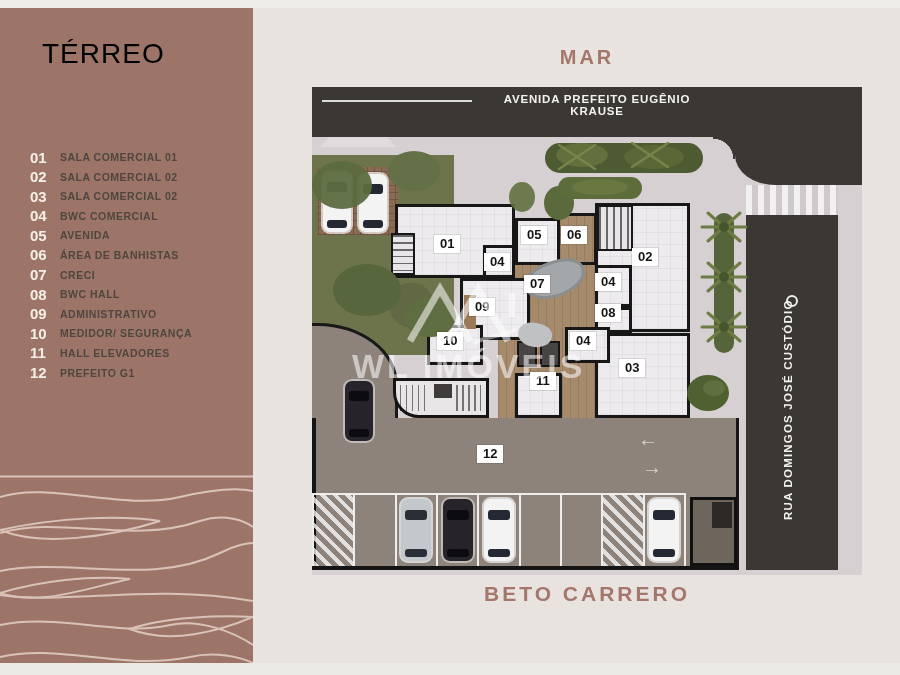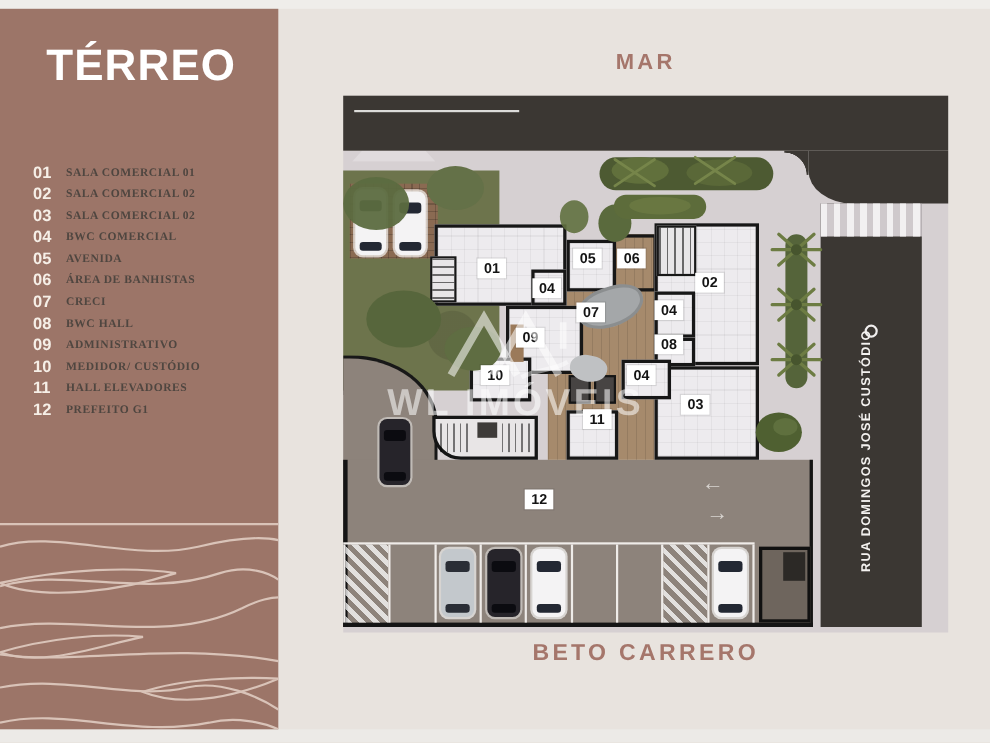--- a/index.html
+++ b/index.html
@@ -8,25 +8,25 @@
     background:#e8e3de;font-family:"Liberation Sans",sans-serif;
     -webkit-font-smoothing:antialiased;
   }
   .abs{position:absolute;}
   
   .top-strip{left:0;top:0;width:900px;height:8px;background:#efedea;}
   .bottom-strip{left:0;top:663px;width:900px;height:12px;background:#eceae7;}
 
   
   .sidebar{left:0;top:8px;width:253px;height:655px;background:#9c7568;}
-  .sidebar-title{left:42px;top:30px;font-size:40px;font-weight:700;color:#ffffff;letter-spacing:1px;}
+  .sidebar-title{left:42px;top:30px;font-size:28px;font-weight:400;color:#000000;letter-spacing:1px;}
   .legend{left:30px;top:142px;width:210px;display:flex;flex-direction:column;gap:5.6px;}
   .legend-row{display:flex;align-items:center;height:14px;}
   .legend-num{width:30px;font-size:15px;font-weight:700;color:#f6efe7;}
-  .legend-label{font-size:10.5px;letter-spacing:.5px;color:#4f4640;font-weight:600;font-family:Liberation Serif, serif;}
+  .legend-label{font-size:10.5px;letter-spacing:.5px;color:#4f4640;font-weight:600;}
   .waves{left:0;top:467px;width:253px;height:188px;}
 
   
   .sea-label{left:312px;top:46px;width:550px;text-align:center;font-size:20px;font-weight:700;
     color:#a5766b;letter-spacing:3px;}
   .bottom-street-label{left:312px;top:582px;width:550px;text-align:center;font-size:21px;font-weight:700;
     color:#a5766b;letter-spacing:3px;}
 
   
   .plan{left:312px;top:85px;width:550px;height:492px;}
@@ -157,21 +157,21 @@
     <div class="legend-row">
         <span class="legend-num">08</span>
         <span class="legend-label">BWC HALL</span>
       </div>
     <div class="legend-row">
         <span class="legend-num">09</span>
         <span class="legend-label">ADMINISTRATIVO</span>
       </div>
     <div class="legend-row">
         <span class="legend-num">10</span>
-        <span class="legend-label">MEDIDOR/ CUSTÓDIO</span>
+        <span class="legend-label">MEDIDOR/ SEGURANÇA</span>
       </div>
     <div class="legend-row">
         <span class="legend-num">11</span>
         <span class="legend-label">HALL ELEVADORES</span>
       </div>
     <div class="legend-row">
         <span class="legend-num">12</span>
         <span class="legend-label">PREFEITO G1</span>
       </div>
   </div>
@@ -202,20 +202,21 @@
   <div class="abs paver-pad"></div>
 
   <div class="abs road-top"></div>
   <div class="abs road-junction"></div>
   <div class="abs road-side"></div>
   <div class="abs fillet-left"></div>
   <div class="abs crosswalk"></div>
   <div class="abs road-dot"></div>
   <div class="abs apron"></div>
   <div class="abs avenue-line"></div>
+  <div class="abs avenue-name">AVENIDA PREFEITO EUGÊNIO KRAUSE</div>
   <div class="abs side-street-name">RUA DOMINGOS JOSÉ CUSTÓDIO</div>
 
   <div class="wood wood-floor" style="left:186px;top:158px;width:102px;height:175px;"></div>
 
   <div class="room" style="left:83px;top:119px;width:120px;height:74px;"></div>
   <div class="room" style="left:171px;top:160px;width:32px;height:33px;"></div>
   <div class="room" style="left:203px;top:133px;width:45px;height:47px;"></div>
   <div class="wood" style="left:245px;top:128px;width:40px;height:52px;"></div>
   <div class="room" style="left:283px;top:118px;width:95px;height:129px;"></div>
   <div class="room" style="left:283px;top:180px;width:37px;height:42px;"></div>

